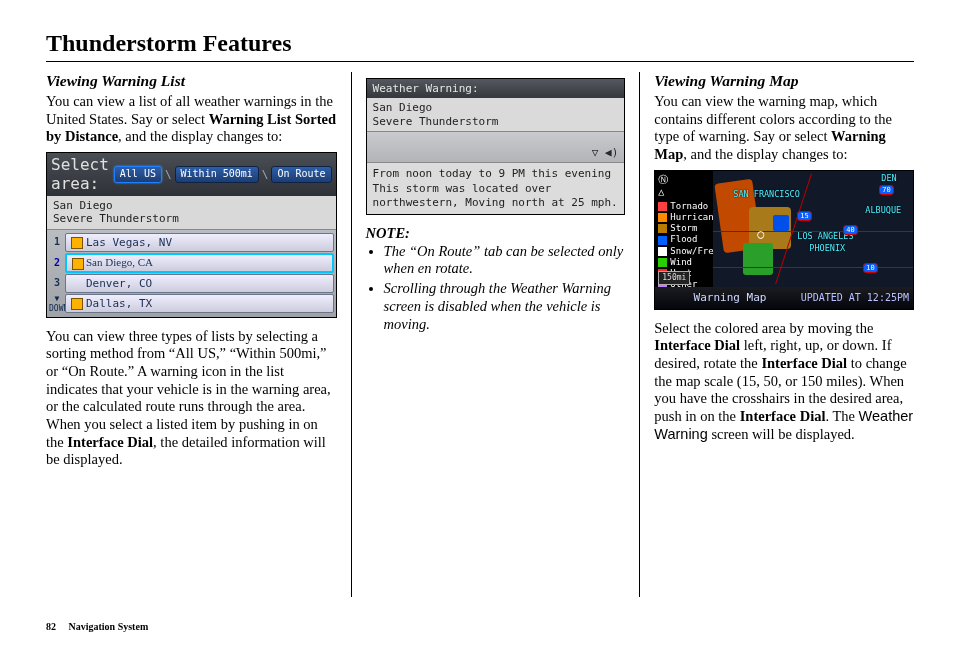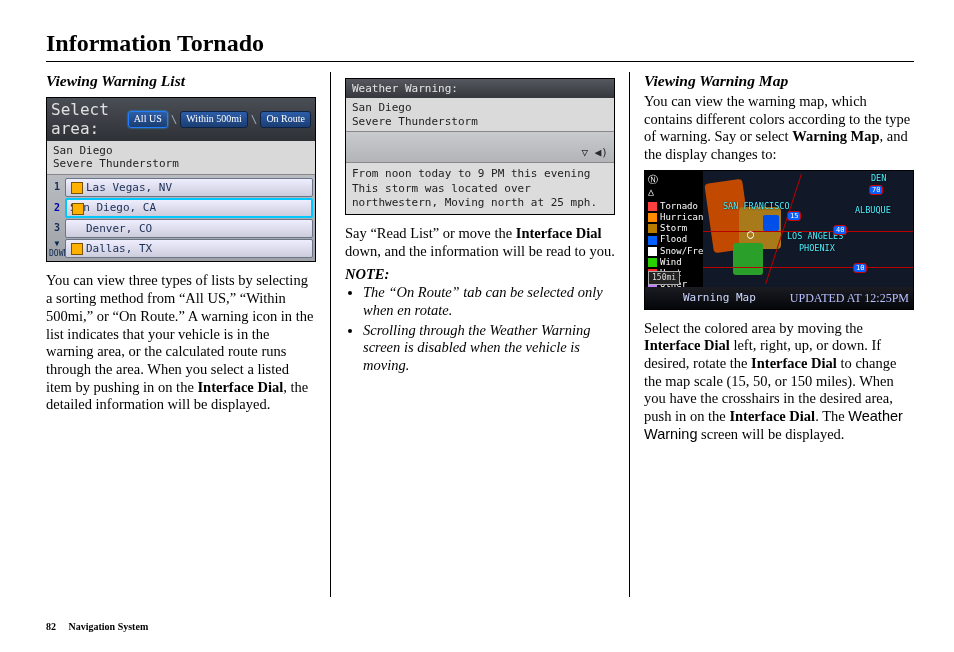--- a/index.html
+++ b/index.html
@@ -76,21 +76,20 @@
   }
   .ss1 .tabbar .lbl { color: #e0e0e0; font-size: 16px; padding-right: 2px; }
   .ss1 .tab {
     background: linear-gradient(#2d5ea8, #1b3d73);
     border: 1px solid #0e2344;
     border-radius: 3px;
     padding: 1px 5px;
     color: #fff;
     font-size: 10px;
     white-space: nowrap;
-    font-family: Liberation Serif, serif;
   }
   .ss1 .tab.active { border-color: #1f7fff; box-shadow: 0 0 2px #3af; }
   .ss1 .head {
     background: #d9d9d9;
     color: #222;
     padding: 3px 6px;
     font-size: 11px;
     border-bottom: 1px solid #888;
   }
   .ss1 .list { background: linear-gradient(#b9bcc0, #9fa3a8); padding: 2px 2px 2px 2px; }
@@ -110,21 +109,21 @@
   .ss1 .cell {
     flex: 1;
     background: linear-gradient(#eef, #ccd);
     border: 1px solid #6b7588;
     border-radius: 2px;
     padding: 2px 5px 2px 20px;
     color: #1a2e55;
     font-size: 11px;
     position: relative;
   }
-  .ss1 .cell.sel { border: 2px solid #00c8ff; padding: 1px 4px 1px 3px; }
+  .ss1 .cell.sel { border: 2px solid #00c8ff; padding: 1px 4px 1px 19px; font-family: Liberation Serif, serif; }
   .ss1 .row:nth-child(1) .cell, .ss1 .row:nth-child(4) .cell { color:#1a2e55; }
   .ss1 .down {
     font-size: 8px; color: #0b2850; width:16px; text-align:center;
   }
   .ss1 .cell::before {
     content:"";
     position:absolute;
     left:5px; top:3px;
     width:10px; height:10px;
     background:#ffb100;
@@ -217,27 +216,30 @@
     margin-top: 24px;
     font-size: 10px;
   }
   .footer-page .pn { font-weight: bold; }
   .footer-page .sect { font-weight: bold; margin-left: 10px; }
 </style>
 </head>
 <body>
 
 <div class="page">
-  <h1 class="page-title">Information Tornado</h1>
+  <h1 class="page-title">Thunderstorm Features</h1>
   <hr class="rule">
 
   <div class="columns">
 
     <div class="col col1">
       <p class="section-heading">Viewing Warning List</p>
+      <p class="bodytext">
+        <span>You can view a list of all weather warnings in the United States. Say or select </span><b>Warning List Sorted by Distance</b><span>, and the display changes to:</span>
+      </p>
 
       <div class="screenshot-frame ss1">
         <div class="tabbar">
           <span class="lbl">Select area:</span>
           <span class="tab active">All US</span>
           <span style="color:#9ab;">\</span>
           <span class="tab">Within 500mi</span>
           <span style="color:#9ab;">\</span>
           <span class="tab">On Route</span>
         </div>
@@ -276,23 +278,20 @@
         <div class="head2">
           <div>San Diego</div>
           <div>Severe Thunderstorm</div>
         </div>
         <div class="blank">
           <span class="spk">▽ ◀)</span>
         </div>
         <div class="msg">From noon today to 9 PM this evening This storm was located over northwestern, Moving north at 25 mph.</div>
       </div>
 
-      <p class="bodytext">
-        <span>Say “Read List” or move the </span><b>Interface Dial</b><span> down, and the information will be read to you.</span>
-      </p>
 
       <p class="note-label">NOTE:</p>
       <ul class="note-list">
         <li>The “On Route” tab can be selected only when en rotate.</li>
         <li>Scrolling through the Weather Warning screen is disabled when the vehicle is moving.</li>
       </ul>
     </div>
 
     <div class="col col3">
       <p class="section-heading">Viewing Warning Map</p>
@@ -337,36 +336,36 @@
             </div>
         </div>
         <div class="mapbg">
           <div style="position:absolute;left:6px;top:10px;width:38px;height:70px;background:#c24a00;transform:rotate(-8deg);border-radius:4px;"></div>
           <div style="position:absolute;left:36px;top:36px;width:42px;height:42px;background:#a87a1a;border-radius:4px;"></div>
           <div style="position:absolute;left:30px;top:72px;width:30px;height:32px;background:#2aa02a;border-radius:3px;"></div>
           <div style="position:absolute;left:60px;top:44px;width:16px;height:16px;background:#004fe8;border-radius:2px;"></div>
           <div style="position:absolute;left:0;top:60px;right:0;height:1px;background:#b00;"></div>
           <div style="position:absolute;left:0;top:96px;right:0;height:1px;background:#b00;"></div>
           <div style="position:absolute;left:80px;top:0;width:1px;bottom:0;background:#b00;transform:rotate(18deg);"></div>
-          <span class="city" style="left:20px;top:18px;margin-top:12px;">SAN FRANCISCO</span>
+          <span class="city" style="left:20px;top:18px;">SAN FRANCISCO</span>
           <span class="city" style="left:48px;top:60px;padding-left:36px;">LOS ANGELES</span>
           <span class="city" style="left:96px;top:72px;">PHOENIX</span>
           <span class="city" style="left:152px;top:34px;">ALBUQUE</span>
           <span class="city" style="left:168px;top:2px;">DEN</span>
           <span class="hwy" style="left:166px;top:14px;">70</span>
           <span class="hwy" style="left:84px;top:40px;">15</span>
           <span class="hwy" style="left:130px;top:54px;">40</span>
           <span class="hwy" style="left:150px;top:92px;">10</span>
           <span class="cross" style="left:44px;top:56px;">○</span>
         </div>
         <div class="scale">150mi</div>
         <div class="footer">
           <span></span>
           <span style="color:#cfd8ff;font-size:11px;">Warning Map</span>
-          <span style="font-size:12px;line-height:1;text-align:left;font-family:Liberation Serif, serif;">UPDATED AT 12:25PM</span>
+          <span style="font-size:10px;line-height:1;text-align:left;">UPDATED AT 12:25PM</span>
         </div>
       </div>
 
       <p class="bodytext">
         <span>Select the colored area by moving the </span><b>Interface Dial</b><span> left, right, up, or down. If desired, rotate the </span><b>Interface Dial</b><span> to change the map scale (15, 50, or 150 miles). When you have the crosshairs in the desired area, push in on the </span><b>Interface Dial</b><span>. The </span><span style="font-family:Arial,Helvetica,sans-serif;">Weather Warning</span><span> screen will be displayed.</span>
       </p>
     </div>
 
   </div>
 

